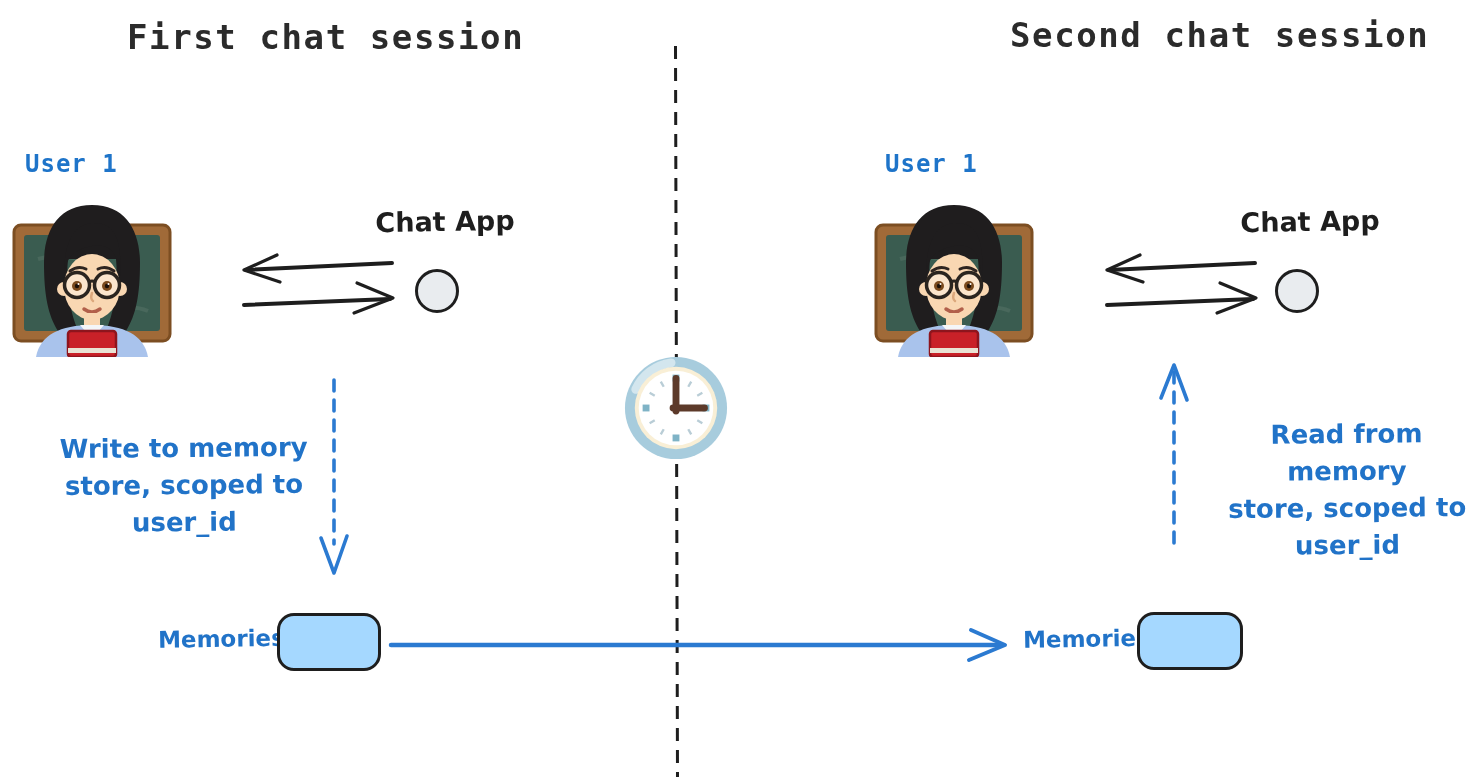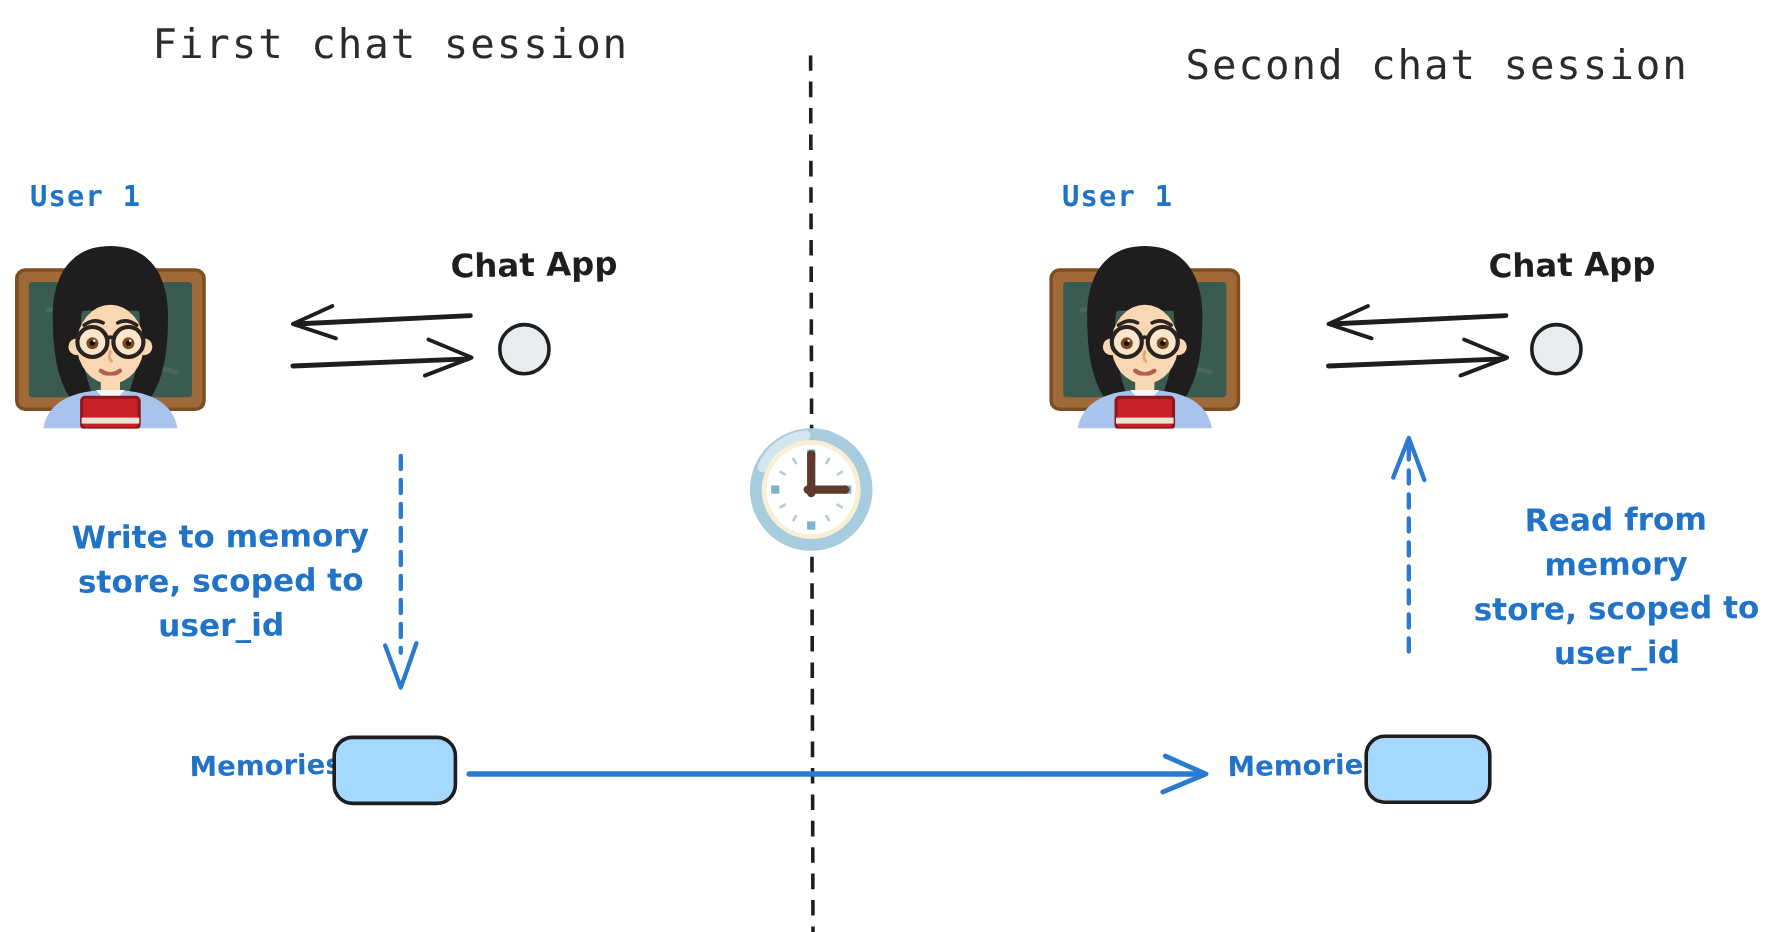--- a/index.html
+++ b/index.html
@@ -2,21 +2,21 @@
 <html><head>
 <meta charset="utf-8">
 <style>
   html,body{margin:0;padding:0;background:#ffffff;}
   .canvas{
     position:relative;width:1482px;height:777px;background:#ffffff;overflow:hidden;
     font-family:"DejaVu Sans",sans-serif;
   }
   .abs{position:absolute;}
   .session-title{
-    font-family:"DejaVu Sans Mono",monospace;font-weight:normal;font-size:34px;
+    font-family:"DejaVu Sans Mono",monospace;font-weight:bold;font-size:34px;
     letter-spacing:1.6px;color:#2b2b2b;white-space:nowrap;text-align:center;
   }
   .user-label{
     font-family:"DejaVu Sans Mono",monospace;font-weight:bold;font-size:24px;
     letter-spacing:1px;color:#1e74c9;white-space:nowrap;
   }
   .hand{font-family:"DejaVu Sans",sans-serif;font-weight:bold;}
   .chat-app-label{font-size:27px;color:#1e1e1e;text-align:center;transform:rotate(-1deg);}
   .memory-note{font-size:26px;line-height:37px;color:#2173c8;text-align:center;transform:rotate(-0.5deg);}
   .memories-label{font-size:23px;color:#2173c8;text-align:center;transform:rotate(-1deg);}
@@ -147,21 +147,21 @@
     <g stroke="#2b7ad1" fill="none" stroke-linecap="round" stroke-linejoin="round">
       <line x1="5" y1="22" x2="615" y2="22" stroke-width="4.5"></line>
       <path d="M585 7 L 619 22 L 583 37" stroke-width="4"></path>
     </g>
   </svg>
 
   <svg class="abs" style="left:622px;top:354px;" width="108" height="108">
     <use href="#clock"></use>
   </svg>
 
-  <div class="abs session-title" style="left:988px;top:15px;margin-top:20px;">Second chat session</div>
+  <div class="abs session-title" style="left:1010px;top:15px;">Second chat session</div>
 
   <div class="abs user-label" style="left:885px;top:150px;">User 1</div>
 
   <svg class="abs" style="left:870px;top:197px;" width="168" height="160">
     <use href="#teacher"></use>
   </svg>
 
   <svg class="abs" style="left:1095px;top:248px;" width="170" height="70">
     <use href="#exchange"></use>
   </svg>

